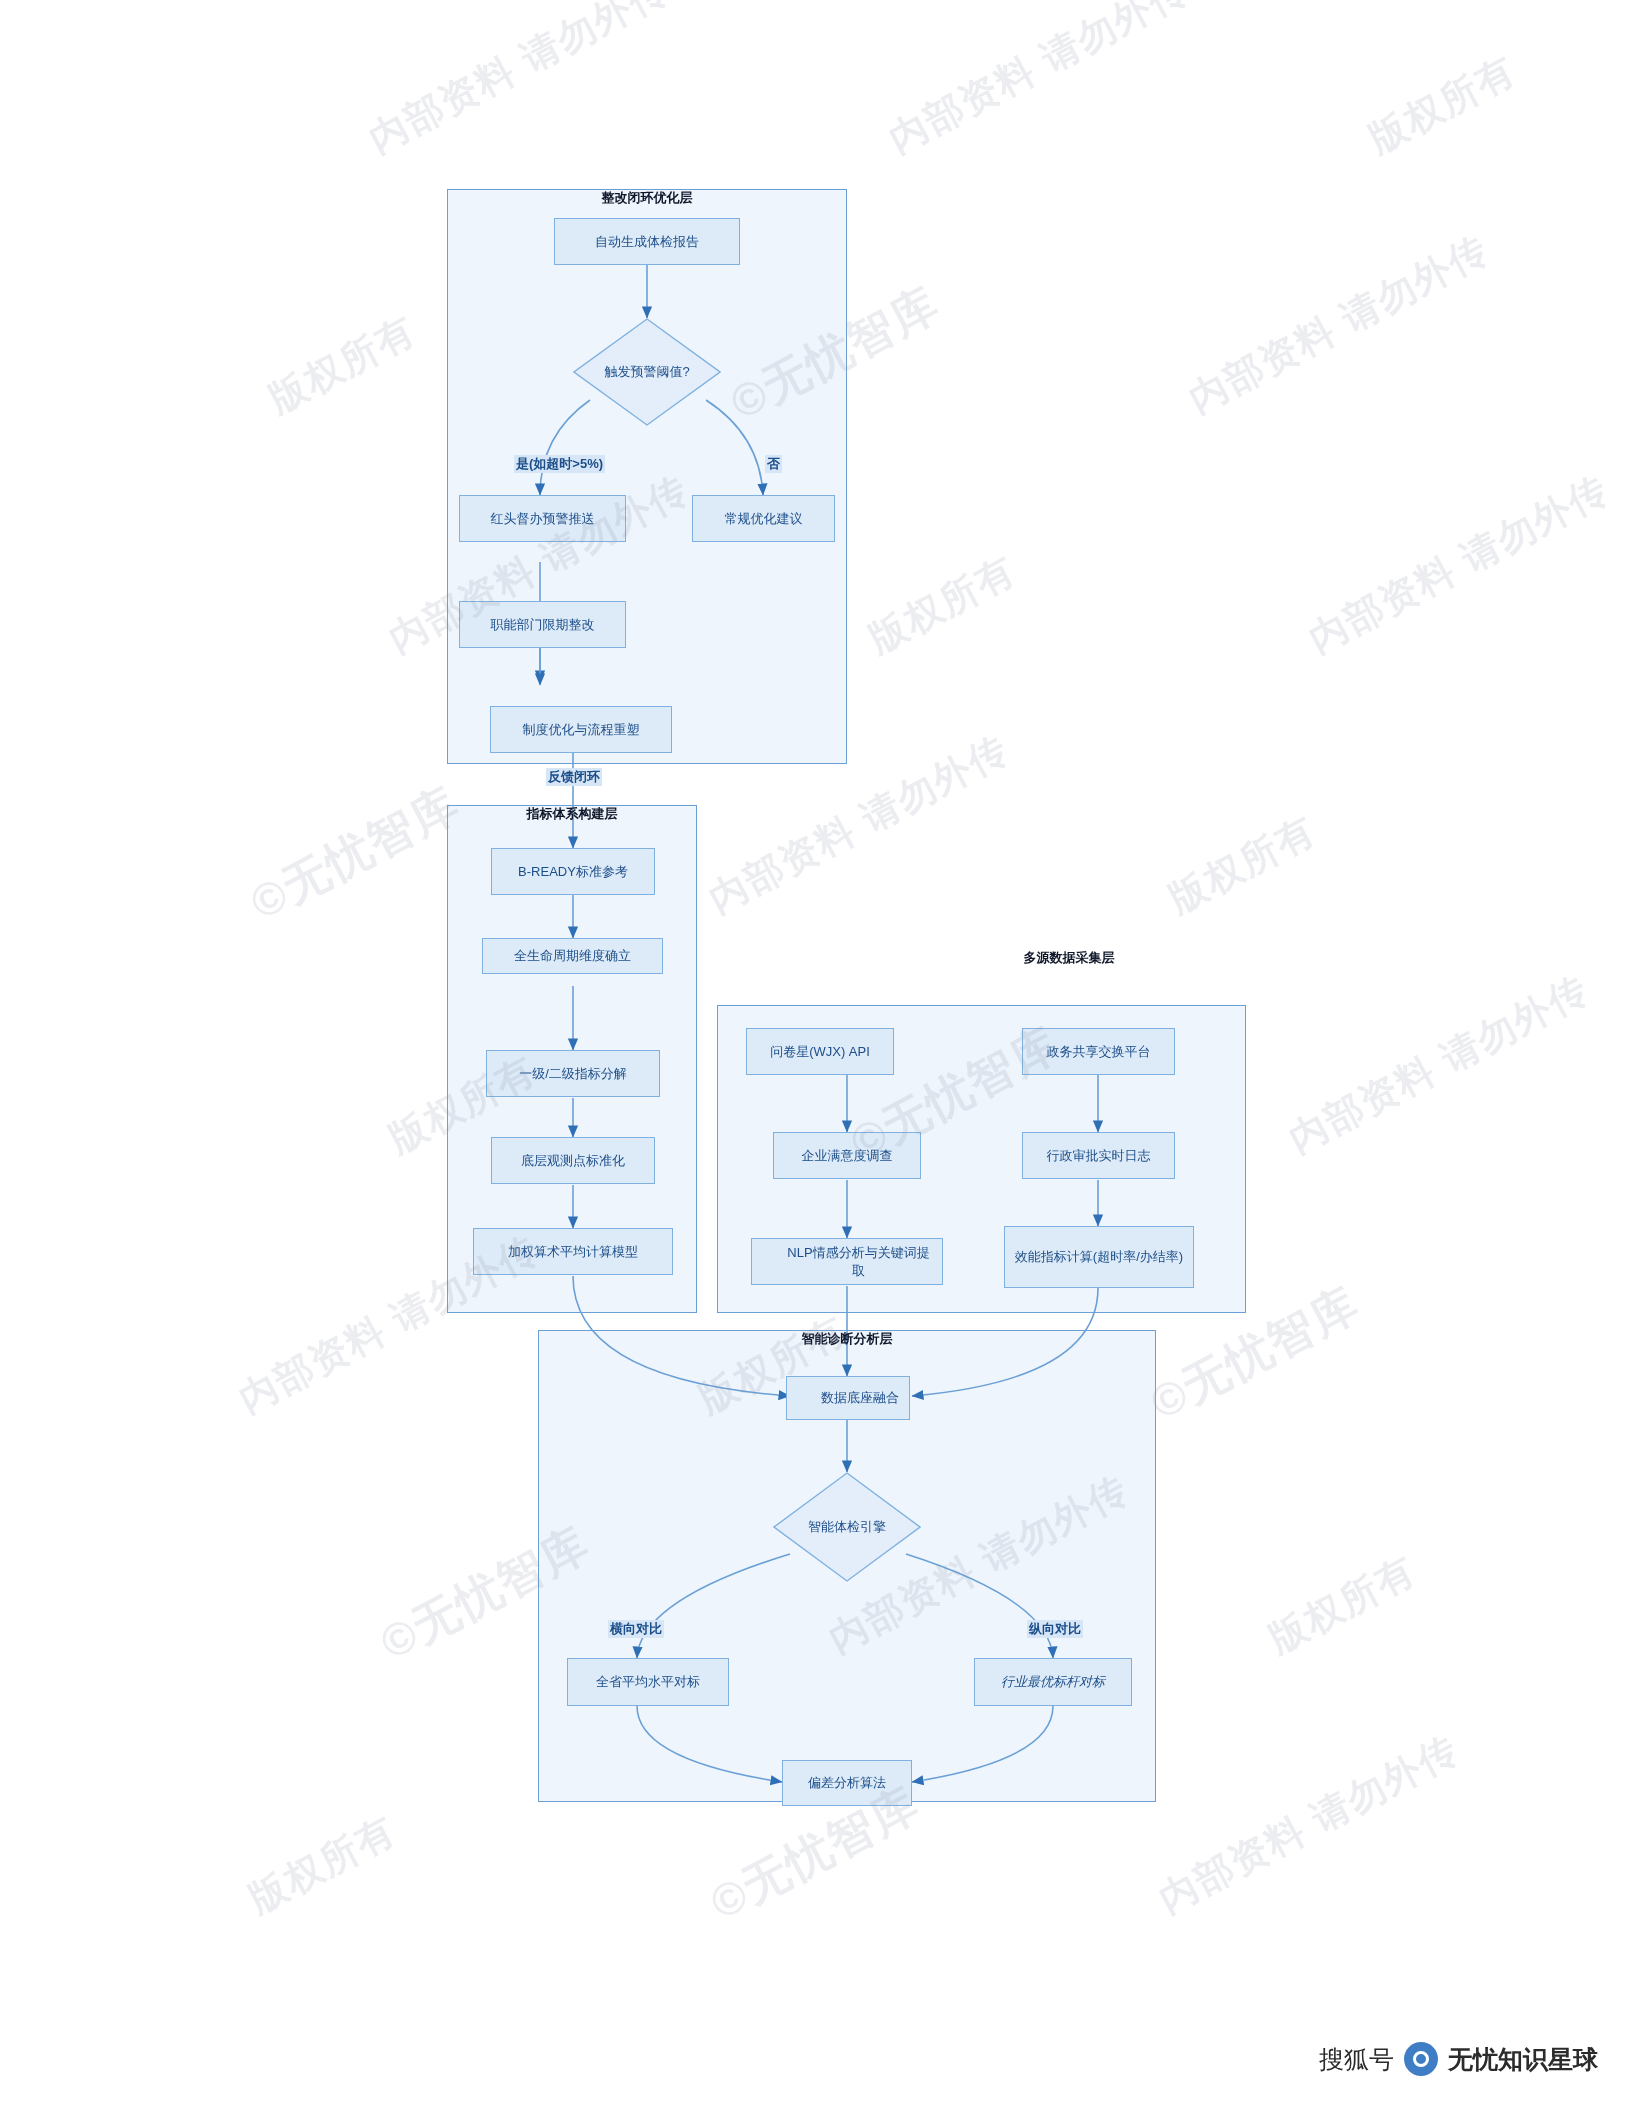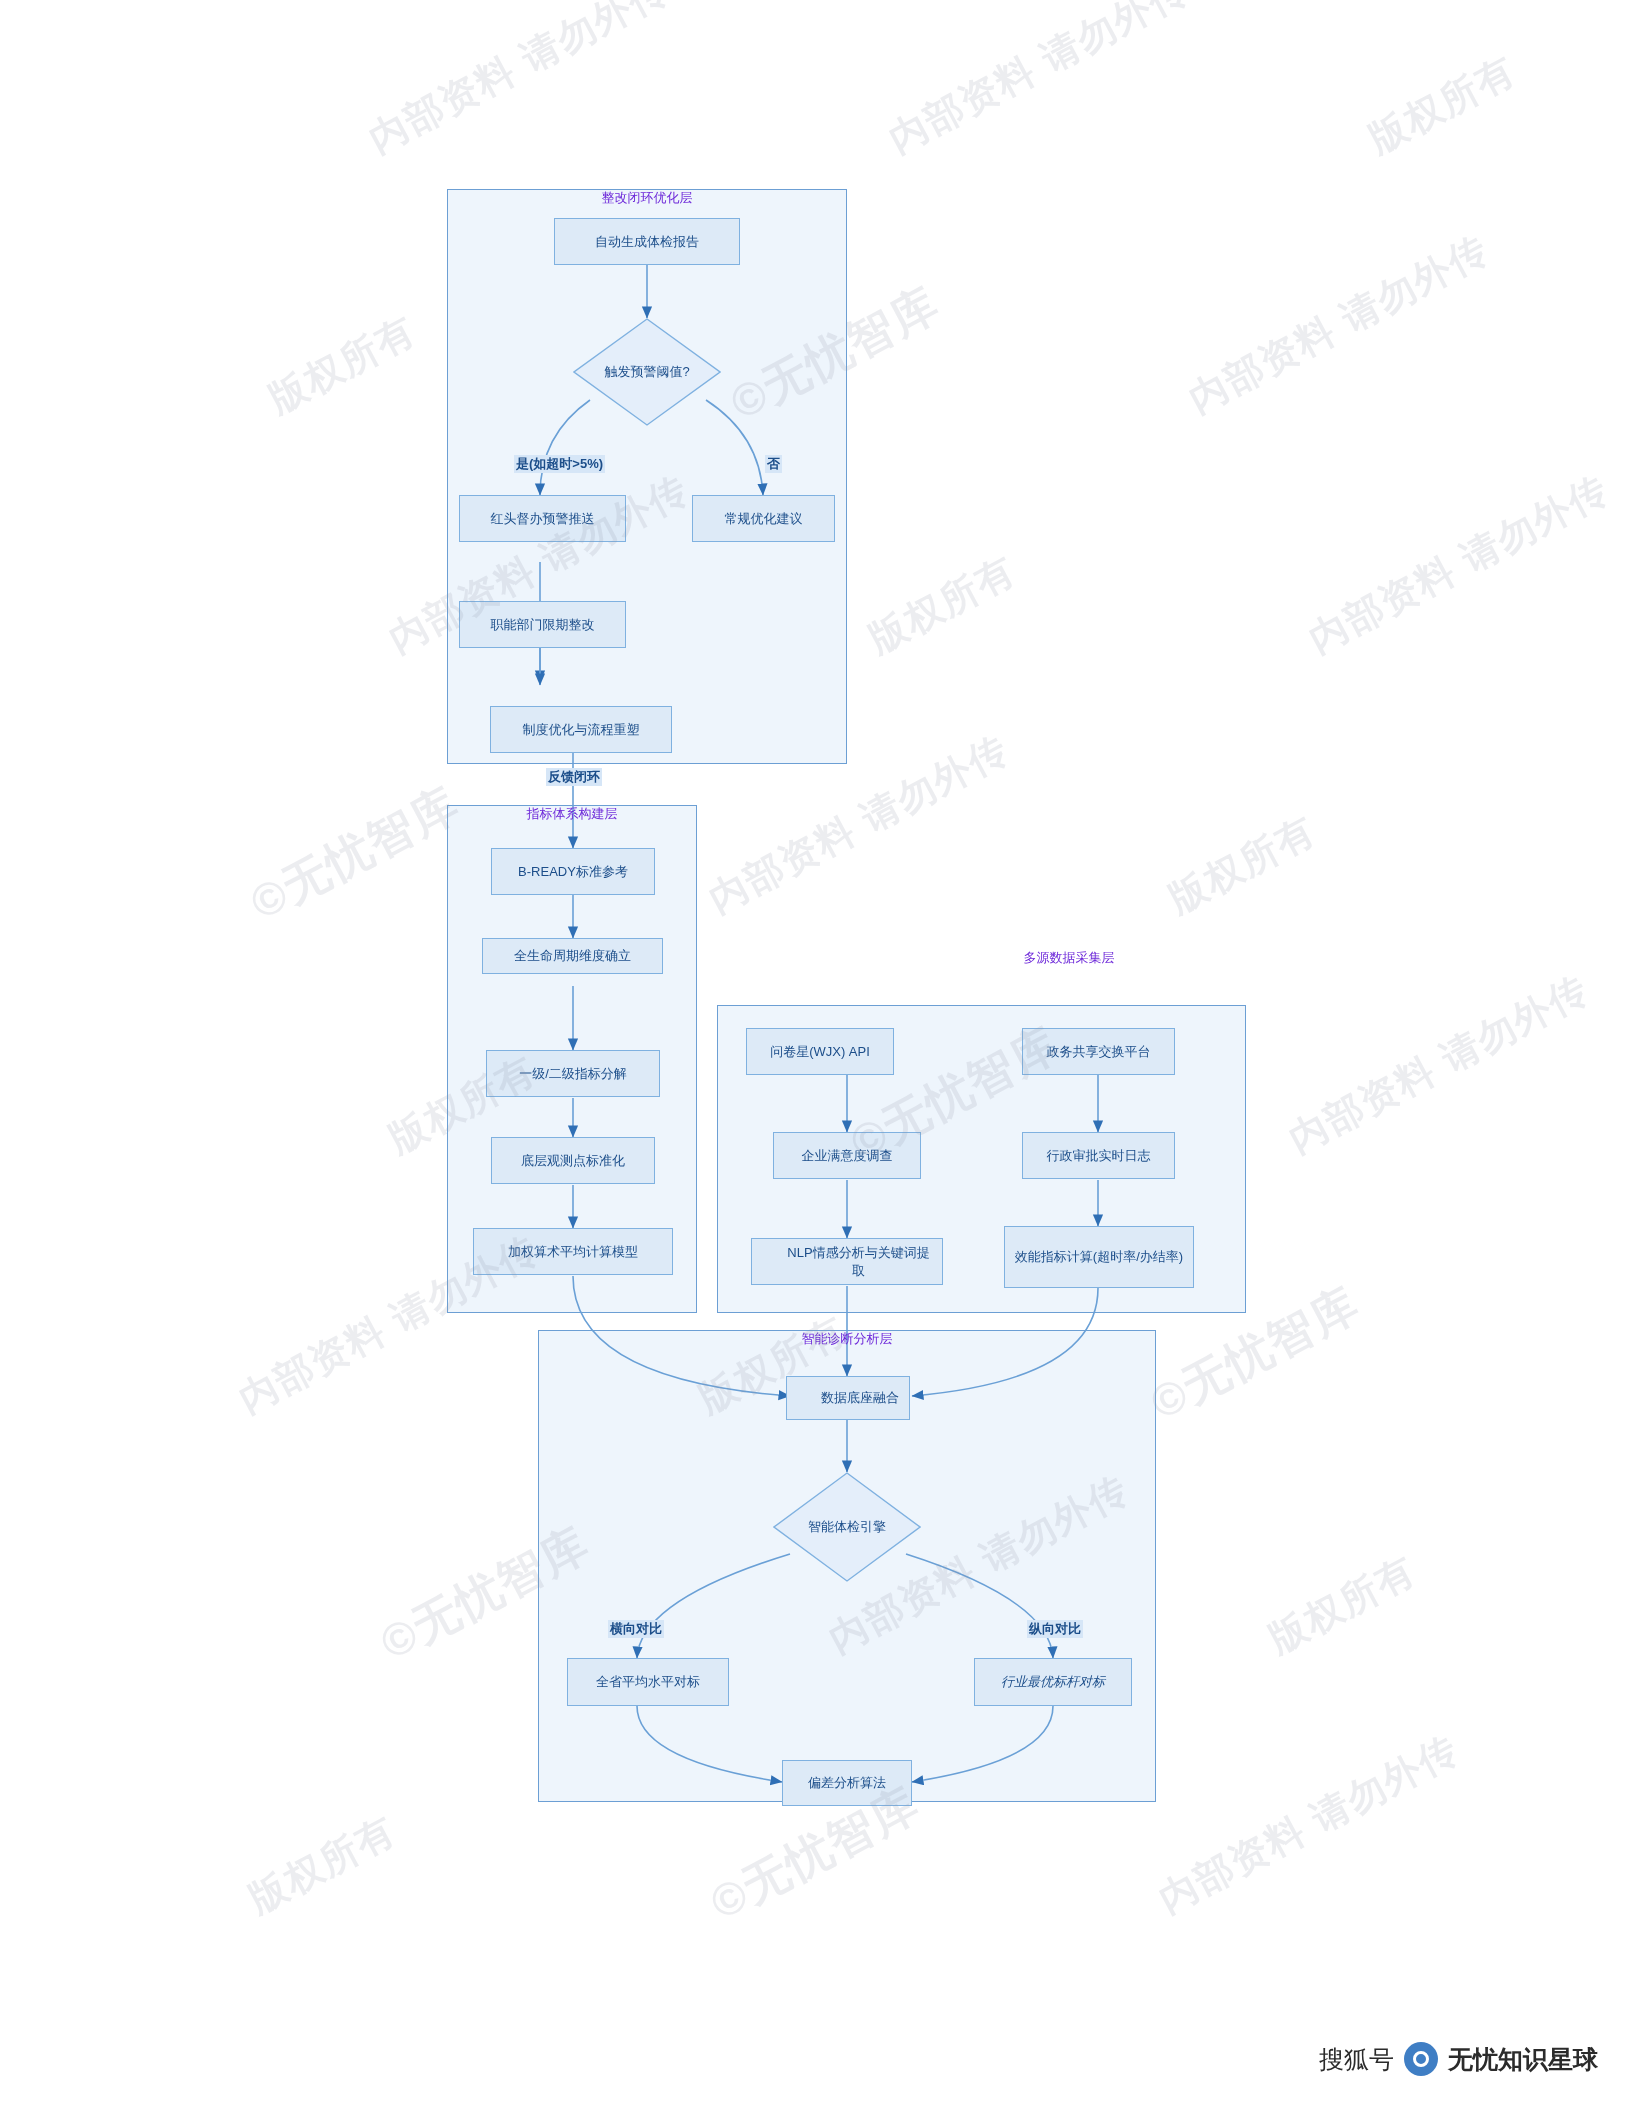--- a/index.html
+++ b/index.html
@@ -53,22 +53,22 @@
     box-sizing: border-box;
     z-index: 1;
   }
   .group-title {
     position: absolute;
     top: 6px;
     left: 0;
     width: 100%;
     text-align: center;
     font-size: 13px;
-    font-weight: 400;
-    color: #6d28d9;
+    font-weight: 700;
+    color: #0f172a;
     z-index: 4;
   }
 
   
   .node {
     position: absolute;
     background: #ddeaf7;
     border: 1px solid #7fb1e0;
     box-sizing: border-box;
     display: flex;

